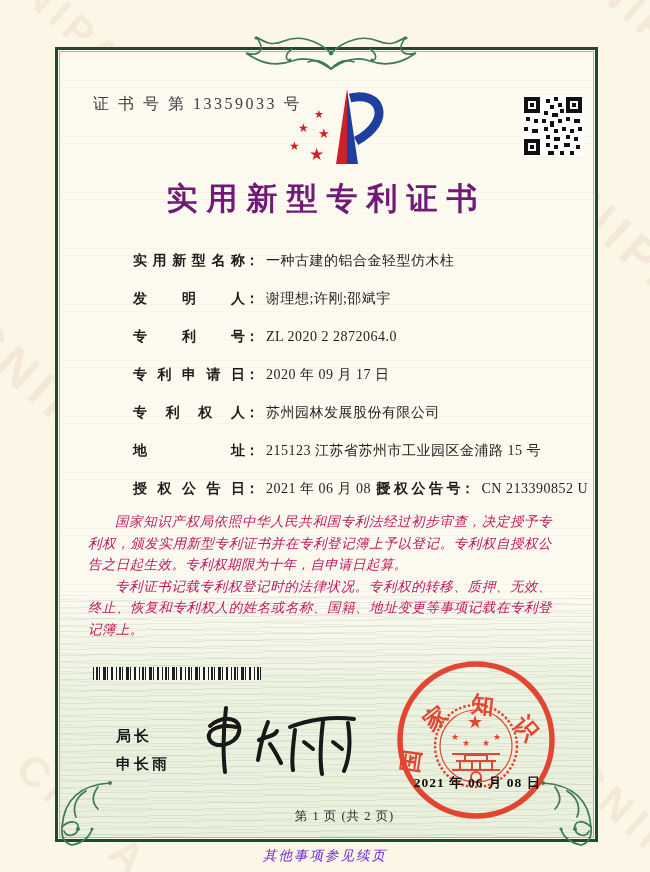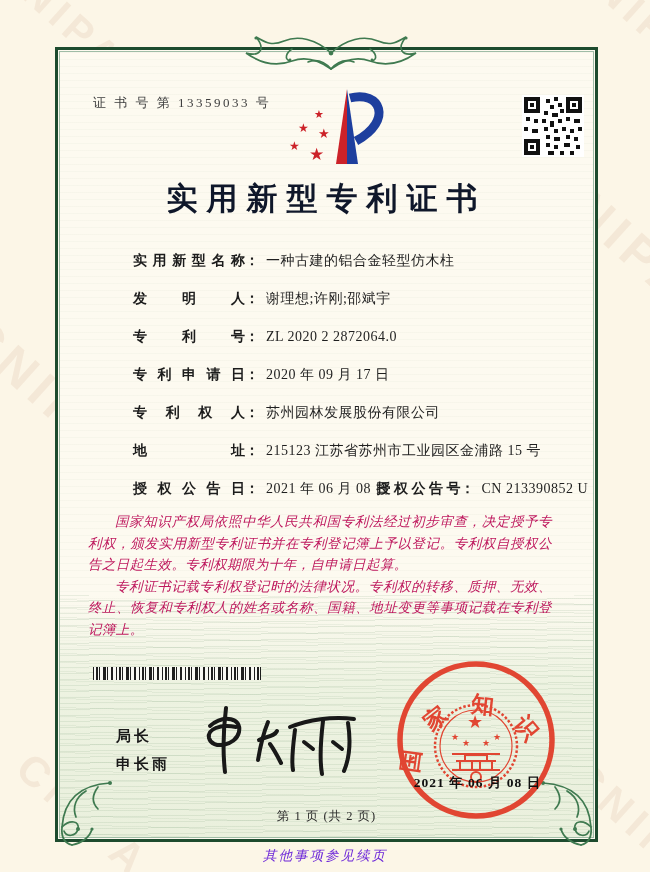--- a/index.html
+++ b/index.html
@@ -30,28 +30,28 @@
   }
   .wave{
     position:absolute; left:2px; right:2px; bottom:2px; top:545px; pointer-events:none;
     background:
       repeating-linear-gradient(179deg, rgba(110,150,110,0.14) 0 1px, transparent 1px 6px),
       repeating-linear-gradient(181.5deg, rgba(110,150,110,0.10) 0 1px, transparent 1px 9px),
       linear-gradient(180deg, rgba(232,240,220,0) 0, rgba(232,240,220,0.75) 90px, #eaf0dd 100%);
   }
   
   .cert-no{
-    position:absolute; left:35px; top:44px; font-size:13px; color:#3d3d3d;
+    position:absolute; left:35px; top:44px; font-size:16px; color:#3d3d3d;
     letter-spacing:2.5px; z-index:3;
   }
   .logo{ position:absolute; left:226px; top:36px; z-index:3; }
   .qr{ position:absolute; left:464px; top:45px; width:62px; height:62px; z-index:3; }
   .title{
     position:absolute; left:0; top:128px; width:100%; text-align:center;
-    font-size:31px; font-weight:bold; letter-spacing:9px; color:#0f172a; z-index:3;
+    font-size:31px; font-weight:bold; letter-spacing:9px; color:#701a75; z-index:3;
   }
   
   .fields{ position:absolute; left:35px; top:202px; width:470px; z-index:3; font-size:14px; }
   .frow{ height:17px; margin-bottom:21px; white-space:nowrap;margin-left:40px; }
   .flabel{
     display:inline-block; width:112px; vertical-align:top;
     text-align:justify; text-align-last:justify; font-weight:600; color:#1c1c1c;
   }
   .flabel2{ width:84px; }
   .fcolon{ font-weight:600; color:#1c1c1c; }
@@ -79,21 +79,21 @@
   .signature{ position:absolute; left:138px; top:652px; z-index:3; }
   
   .seal{ position:absolute; left:336px; top:608px; z-index:4; opacity:0.93; }
   .seal-date{
     position:absolute; left:342px; top:724px; width:155px; text-align:center; z-index:5;
     font-size:13.5px; font-weight:bold; color:#101010; letter-spacing:1px;
   }
   
   .page-info{
     position:absolute; left:0; bottom:14px; width:100%; text-align:center;
-    font-size:12.5px; color:#2a2a2a; z-index:3; letter-spacing:1px;
+    font-size:12.5px; color:#2a2a2a; z-index:3; letter-spacing:1px;padding-left:18px;
   }
   .cont-note{
     position:absolute; left:0; top:847px; width:100%; text-align:center; z-index:3;
     font-size:13.5px; font-style:italic; color:#6d28d9; letter-spacing:2px;
   }
   
   .orn-top{ position:absolute; left:178px; top:-21px; z-index:3; }
   .orn-bl{ position:absolute; left:-12px; bottom:-10px; z-index:3; }
   .orn-br{ position:absolute; right:-12px; bottom:-10px; z-index:3; transform:scaleX(-1); }
 </style>

